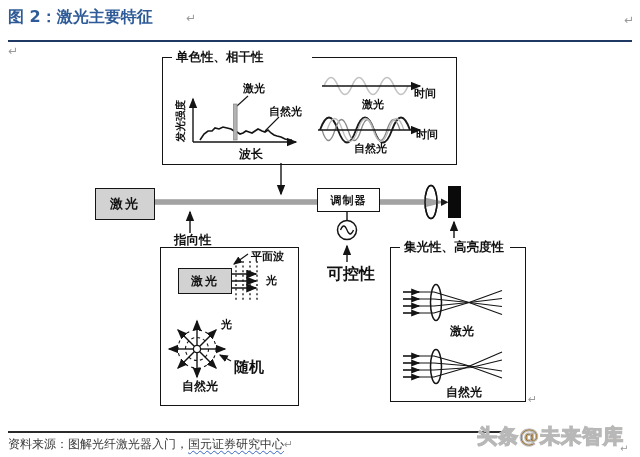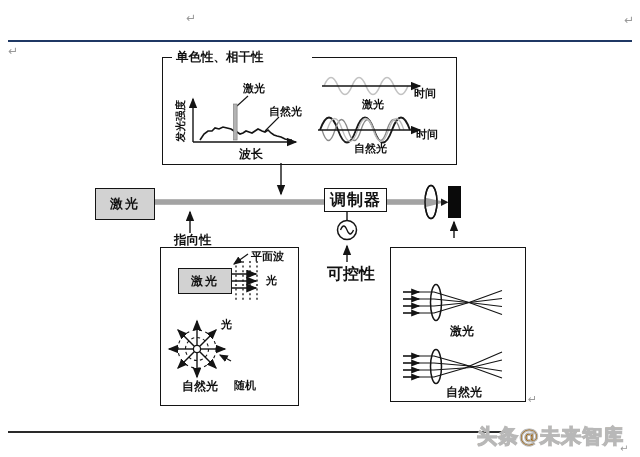--- a/index.html
+++ b/index.html
@@ -26,20 +26,21 @@
             text-decoration-thickness:1px;text-underline-offset:2px;}
   .watermark{position:absolute;right:16px;top:423px;font-size:20px;font-weight:bold;z-index:3;
              color:#a16207;-webkit-text-stroke:1.2px #b8b8b8;letter-spacing:1px;
              text-shadow:0 0 1px #c0c0c0;}
 </style>
 </head>
 <body>
 
 <div class="stage">
 
+  <div class="title">图 2：激光主要特征</div>
   <span class="ret" style="left:186px;top:11px;">↵</span>
   <span class="ret" style="left:624px;top:13px;">↵</span>
   <div class="title-rule"></div>
   <span class="ret" style="left:8px;top:44px;">↵</span>
 
   <svg width="640" height="457" viewBox="0 0 640 457">
     <defs>
       <marker id="ah" markerWidth="9" markerHeight="8" refX="6.5" refY="3" orient="auto">
         <path d="M0,0 L7.5,3 L0,6 Z" fill="#141414"></path>
       </marker>
@@ -141,35 +142,39 @@
   <div class="vlb" style="left:160px;top:114px;font-size:10.5px;">发光强度</div>
   <span class="lb" style="left:243px;top:81px;font-size:11px;">激光</span>
   <span class="lb" style="left:269px;top:104px;font-size:11px;">自然光</span>
   <span class="lb" style="left:239px;top:146px;font-size:12px;">波长</span>
   <span class="lb" style="left:414px;top:86px;font-size:11px;">时间</span>
   <span class="lb" style="left:362px;top:97px;font-size:11px;">激光</span>
   <span class="lb" style="left:416px;top:127px;font-size:11px;">时间</span>
   <span class="lb" style="left:354px;top:141px;font-size:11px;">自然光</span>
 
   <div class="chip" style="left:95px;top:188px;width:58px;height:30px;font-size:13px;">激光</div>
-  <div class="chip white" style="left:324px;top:188px;width:61px;height:22px;font-size:16px;">调制器</div>
+  <div class="chip white" style="left:317px;top:188px;width:61px;height:22px;font-size:11px;">调制器</div>
   <div class="target"></div>
   <span class="lb" style="left:327px;top:264px;font-size:16px;">可控性</span>
 
   <div class="frame" style="left:160px;top:247px;width:137px;height:157px;"></div>
   <span class="frame-label" style="left:170px;top:233px;padding:0 16px 0 4px;">指向性</span>
   <div class="chip" style="left:178px;top:268px;width:52px;height:24px;font-size:12px;">激光</div>
   <span class="lb" style="left:251px;top:249px;font-size:11px;">平面波</span>
   <span class="lb" style="left:266px;top:273px;font-size:11px;">光</span>
   <span class="lb" style="left:221px;top:317px;font-size:11px;">光</span>
-  <span class="lb" style="left:234px;top:358px;font-size:11px;margin-top:20px;">随机</span>
+  <span class="lb" style="left:234px;top:358px;font-size:15px;">随机</span>
   <span class="lb" style="left:182px;top:378px;font-size:12px;">自然光</span>
 
   <div class="frame" style="left:390px;top:247px;width:134px;height:153px;"></div>
+  <span class="frame-label" style="left:400px;top:240px;padding:0 6px 0 4px;">集光性、高亮度性</span>
   <span class="lb" style="left:450px;top:323px;font-size:12px;">激光</span>
   <span class="lb" style="left:446px;top:384px;font-size:12px;">自然光</span>
   <span class="ret" style="left:528px;top:393px;font-size:11px;">↵</span>
 
   <div class="foot-rule"></div>
+  <div class="source">
+    <span>资料来源：图解光纤激光器入门，</span><span class="squiggle">国元证券研究中心</span><span class="ret-inline">↵</span>
+  </div>
   <div class="watermark">头条@未来智库</div>
   <span class="ret" style="left:620px;top:443px;font-size:10px;">↵</span>
 
 </div>
 
 </body></html>

